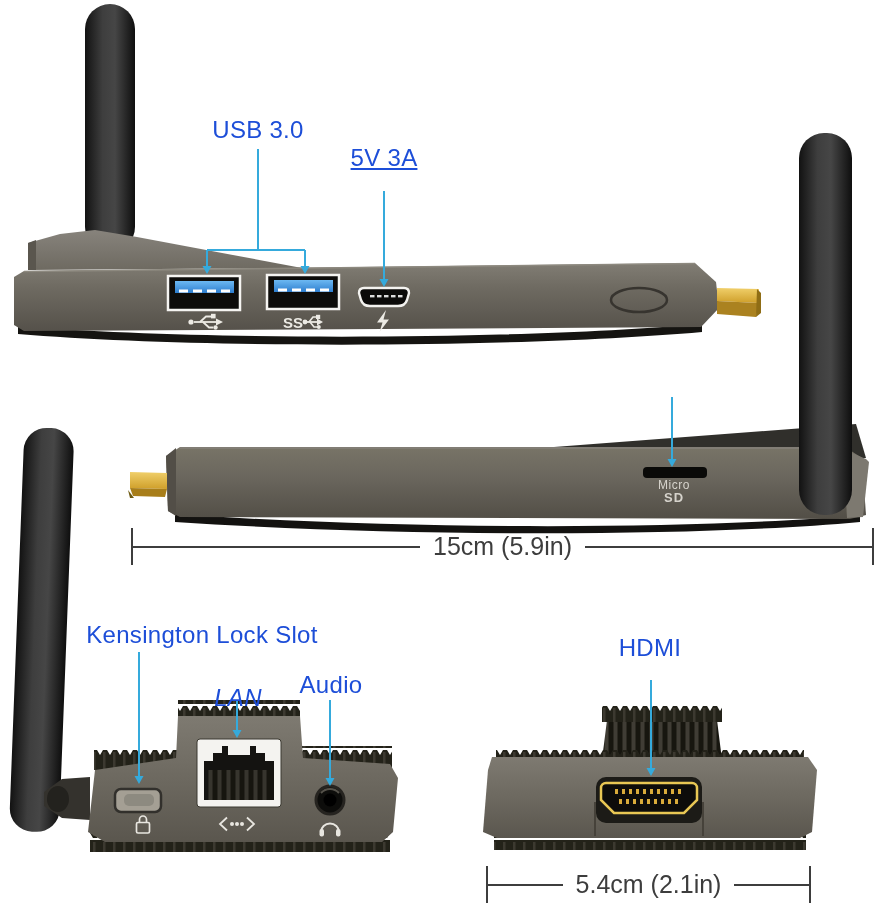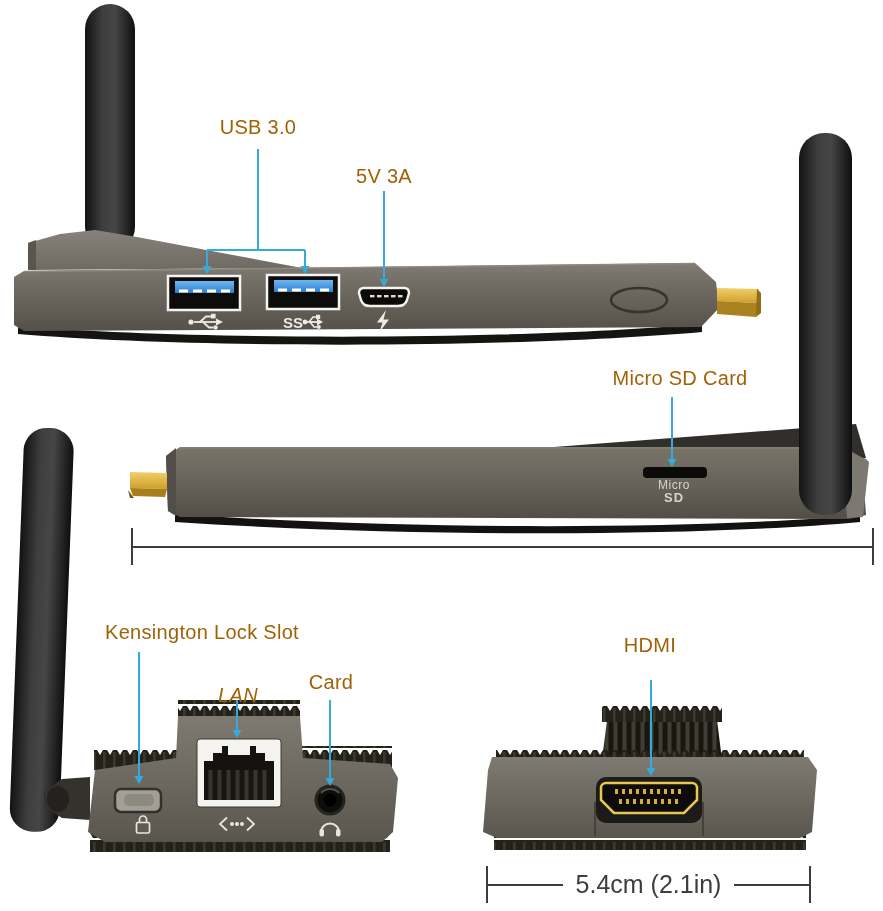--- a/index.html
+++ b/index.html
@@ -3,21 +3,21 @@
 <meta charset="utf-8">
 <style>
   html,body { margin:0; padding:0; background:#ffffff; }
   .stage {
     position:relative; width:883px; height:911px; background:#ffffff;
     font-family:"Liberation Sans", sans-serif; overflow:hidden;
   }
   .art { position:absolute; left:0; top:0; width:883px; height:911px; }
   .label {
     position:absolute; transform:translateX(-50%);
-    font-size:20px; color:#a16207; white-space:nowrap; letter-spacing:0.3px;
+    font-size:24px; color:#1d4ed8; white-space:nowrap; letter-spacing:0.3px;
   }
   .dim {
     position:absolute; display:flex; align-items:center;
     color:#3d3d3d; font-size:25px;
   }
   .dim .tick { width:2px; height:37px; background:#3d3d3d; }
   .dim .seg  { flex:1; height:2px; background:#3d3d3d; }
   .dim .txt  { margin:0 13px; white-space:nowrap; }
   .sd-print {
     position:absolute; left:648px; top:479px; width:52px; text-align:center;
@@ -285,35 +285,35 @@
       </g>
 
       <g stroke="#35aadc" stroke-width="2" fill="#35aadc">
         <path d="M651,680 V768" fill="none"></path>
           <polygon points="646.5,768 655.5,768 651,776" stroke="none"></polygon>
       </g>
     </g>
   </svg>
 
   <div class="label" style="left:258px; top:116px;">USB 3.0</div>
-  <div class="label" style="left:384px; top:165px;">5V 3A</div>
-  <div class="label" style="left:680px; top:367px;">Micro SD Card</div>
+  <div class="label" style="left:384px; top:144px;text-decoration:underline;">5V 3A</div>
   <div class="label" style="left:202px; top:621px;text-align:right;">Kensington Lock Slot</div>
   <div class="label" style="left:238px; top:684px;font-style:italic;">LAN</div>
-  <div class="label" style="left:331px; top:671px;">Card</div>
+  <div class="label" style="left:331px; top:671px;">Audio</div>
   <div class="label" style="left:650px; top:634px;">HDMI</div>
 
   <div class="sd-print">
     <span class="l1">Micro</span>
     <span class="l2">SD</span>
   </div>
 
   <div class="dim" style="left:131px; top:528px; width:743px;">
     <span class="tick"></span>
     <span class="seg"></span>
+    <span class="txt">15cm (5.9in)</span>
     <span class="seg"></span>
     <span class="tick"></span>
   </div>
   <div class="dim" style="left:486px; top:866px; width:325px;align-items:center;">
     <span class="tick"></span>
     <span class="seg"></span>
     <span class="txt">5.4cm (2.1in)</span>
     <span class="seg"></span>
     <span class="tick"></span>
   </div>

